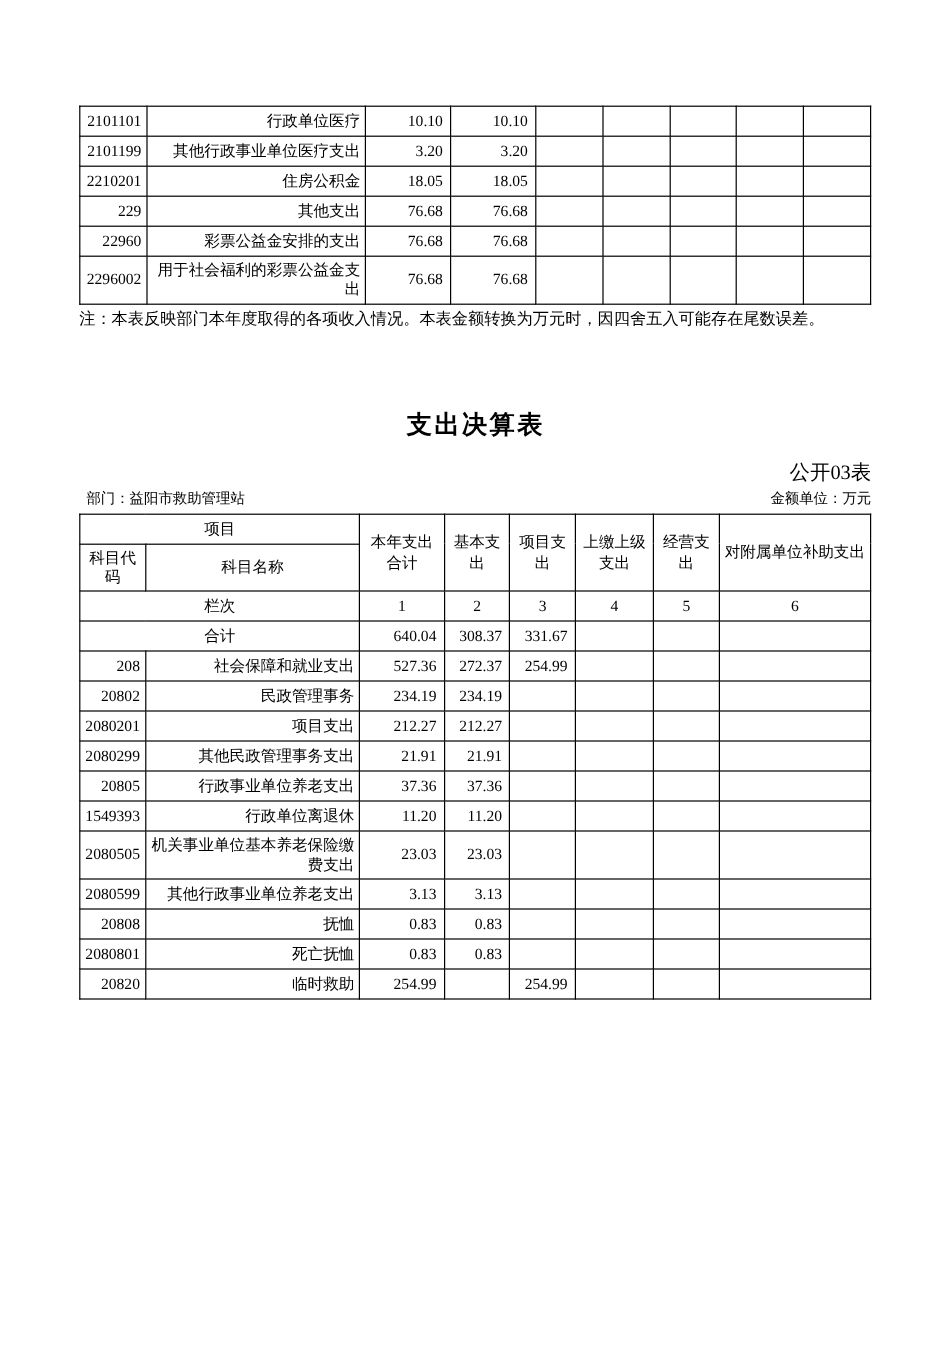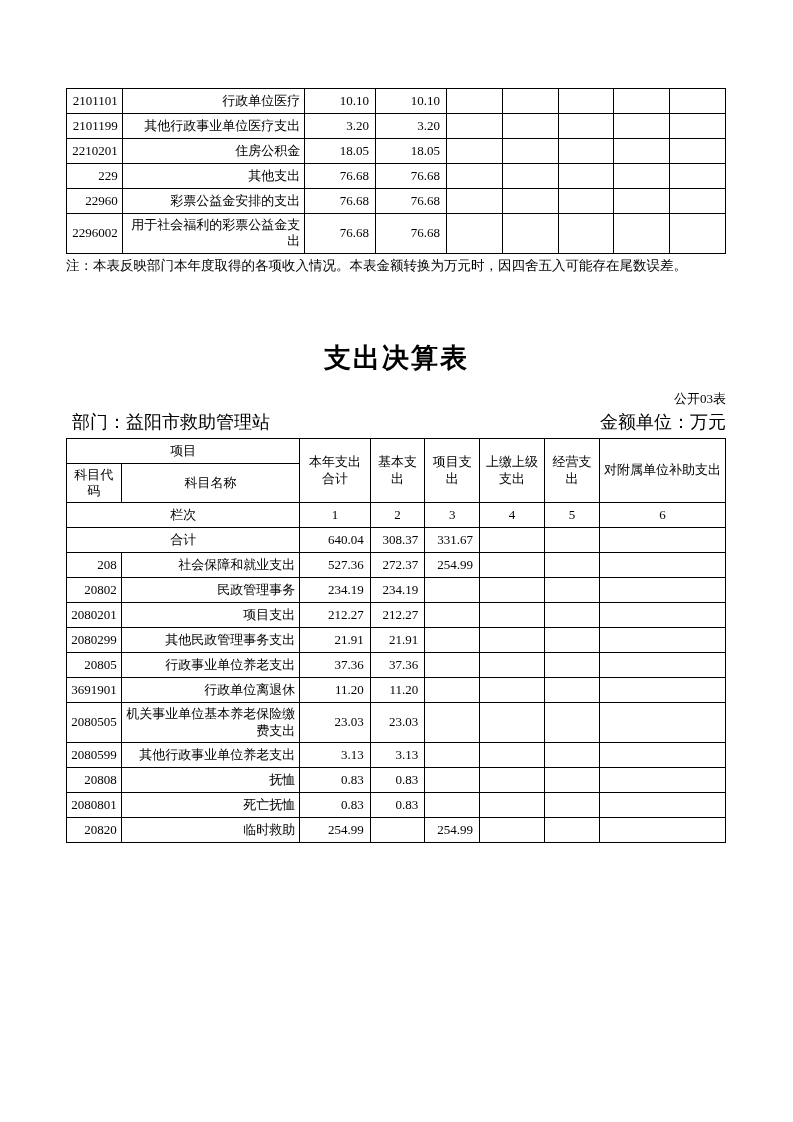--- a/index.html
+++ b/index.html
@@ -66,36 +66,36 @@
     margin-top: 2px;
     text-align: justify;
   }
 
   
   .section2 {
     margin-top: 64px;
   }
   .doc-title {
     text-align: center;
-    font-size: 27px;
+    font-size: 21px;
     font-weight: bold;
     letter-spacing: 2px;
     font-family: "Liberation Sans", "DejaVu Sans", sans-serif;
   }
   .meta-right {
     text-align: right;
-    font-size: 13px;
+    font-size: 17px;
     width: 660px;
     margin-top: 14px;
   }
   .meta-row {
     display: flex;
     justify-content: space-between;
     width: 660px;
-    font-size: 18px;
+    font-size: 12px;
     margin-top: 2px;
     margin-bottom: 4px;
   }
   .meta-left { padding-left: 6px; }
 
   
   .t2 col.c0 { width: 52px; }
   .t2 col.c1 { width: 170px; }
   .t2 col.c2 { width: 67px; }
   .t2 col.c3 { width: 52px; }
@@ -291,21 +291,21 @@
           <td class="lft">20805</td>
           <td class="lft">行政事业单位养老支出</td>
           <td class="num">37.36</td>
           <td class="num">37.36</td>
           <td class="num"></td>
           <td class="num"></td>
           <td class="num"></td>
           <td class="num"></td>
         </tr>
         <tr>
-          <td class="lft">3691901</td>
+          <td class="lft">1549393</td>
           <td class="lft">行政单位离退休</td>
           <td class="num">11.20</td>
           <td class="num">11.20</td>
           <td class="num"></td>
           <td class="num"></td>
           <td class="num"></td>
           <td class="num"></td>
         </tr>
         <tr>
           <td class="lft">2080505</td>

